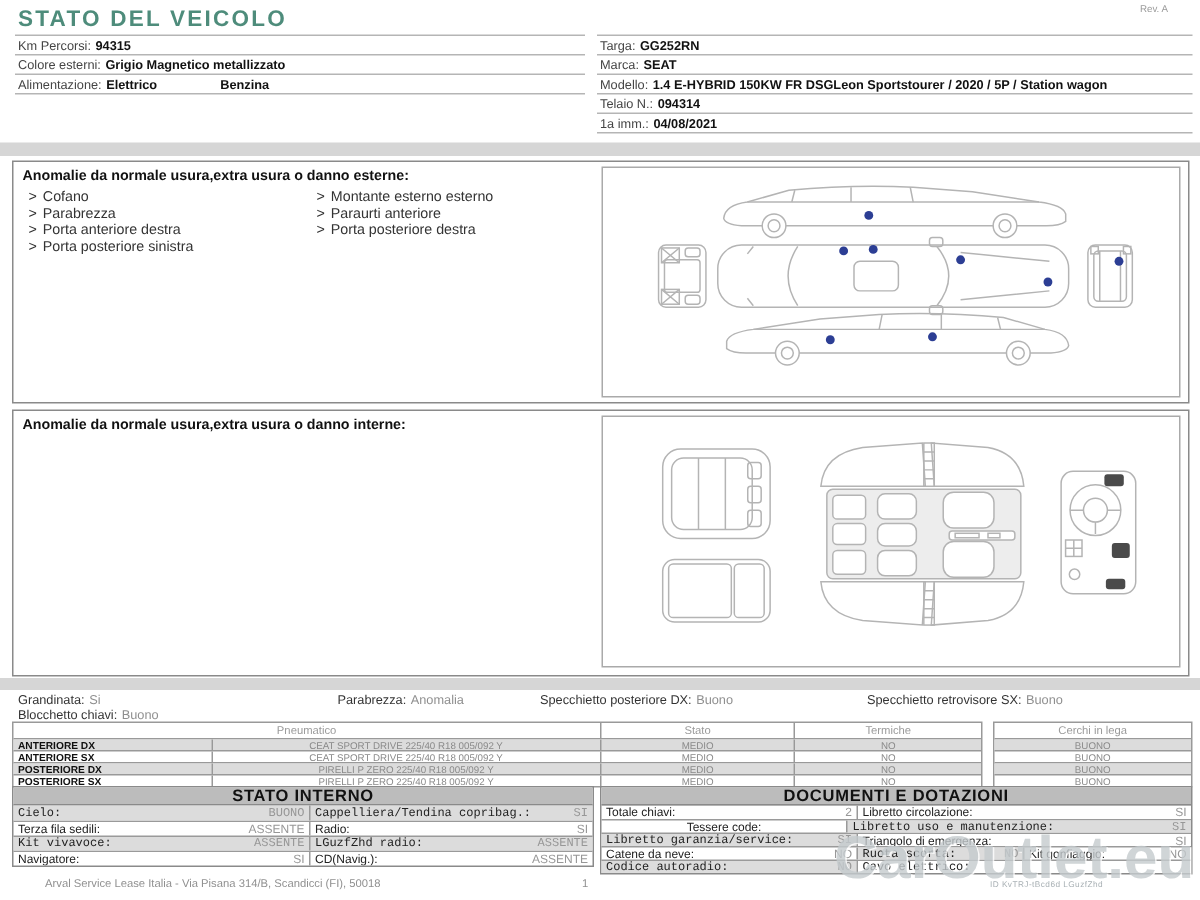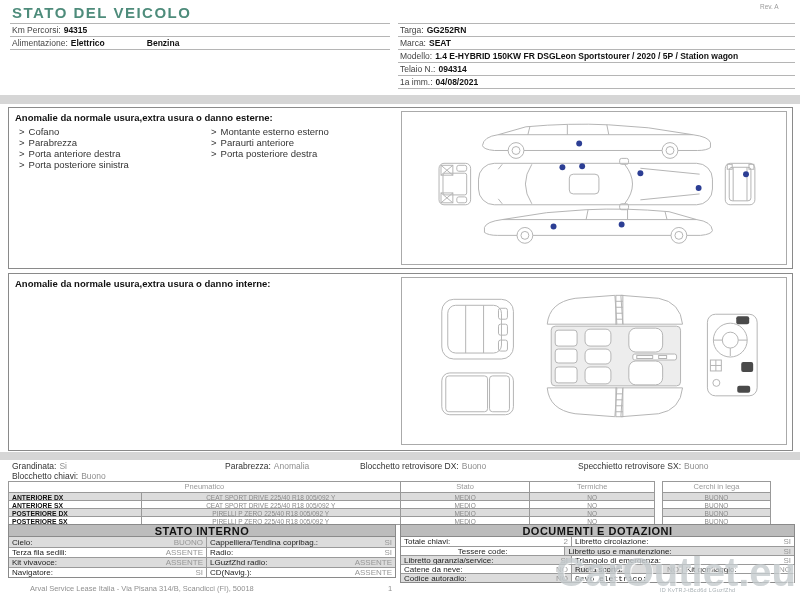--- a/index.html
+++ b/index.html
@@ -46,21 +46,21 @@
   #summary { position:absolute; left:0; top:461px; width:800px; font-size:8.5px; }
   .sum-item { position:absolute; white-space:nowrap; }
   .sum-item .lbl { color:#333; }
   .sum-item .val { color:#8f8f8f; }
   .sum-line2 { top:10px; }
 
   
   #tires { position:absolute; left:8px; top:481px; width:787px; height:42px; font-size:6.5px; }
   .t-box { position:absolute; top:0; border:1px solid #999; background:#fff; }
   #t-main { left:0; width:647px; }
-  #t-cerchi { left:654px; width:109px; }
+  #t-cerchi { left:654px; width:133px; }
   .t-hrow { display:flex; height:10px; align-items:center; }
   .t-h { color:#9a9a9a; font-size:7.5px; text-align:center; height:10px; line-height:10px; }
   .t-row { display:flex; height:8px; border-top:1px solid #999; }
   .t-cell { height:100%; line-height:7px; padding-top:1px; overflow:hidden; white-space:nowrap; }
   .t-pos { font-weight:bold; font-size:6.8px; padding-left:3px; color:#111; }
   .t-val { color:#8a8a8a; text-align:center; }
   .t-shade { background:#dcdcdc; }
   .t-bl { border-left:1px solid #999; }
 
   
@@ -70,39 +70,40 @@
   .b-header { background:#bcbcbc; border-bottom:1px solid #8a8a8a; text-align:center;
     font-weight:bold; font-size:11px; height:12px; line-height:12px; letter-spacing:.5px; color:#111; }
   .b-row { display:flex; border-top:1px solid #9a9a9a; }
   .b-row:first-of-type { border-top:none; }
   #stato-interno .b-row { height:10px; }
   #documenti .b-row { height:9px; }
   .b-cell { display:flex; justify-content:space-between; align-items:center; padding:0 3px; overflow:hidden; white-space:nowrap; }
   .b-cell + .b-cell { border-left:1px solid #9a9a9a; }
   .b-cell .lbl { color:#222; }
   .b-cell .val { color:#979797; }
-  .b-shade { background:#dcdcdc; }
+  .b-shade { background:#dcdcdc;font-family:Liberation Mono, monospace; }
 
   
   #footer-company { position:absolute; left:30px; top:584px; font-size:7.5px; color:#909090; }
   #footer-page { position:absolute; left:388px; top:584px; font-size:7.5px; color:#909090; }
   #watermark { position:absolute; left:556px; top:550px; width:260px; font-size:40px; font-weight:bold;
     color:#c5cbce; opacity:.8; letter-spacing:0px; text-shadow:1px 1px 0 #fff; }
   #watermark-id { position:absolute; left:660px; top:587px; font-size:5.5px; color:#a8b0b4; letter-spacing:.3px; }
 </style>
 </head>
 <body>
 
 <div class="page">
 
   <div class="page-title">STATO DEL VEICOLO</div>
   <div class="rev">Rev. A</div>
 
   <div id="info-left" class="info-table">
       <div class="info-row"><span class="lbl">Km Percorsi:</span><span class="val" style="margin-left: 3px;">94315</span></div>
+      <div class="info-row"><span class="lbl">Colore esterni:</span><span class="val" style="margin-left: 3px;">Grigio Magnetico metallizzato</span></div>
       <div class="info-row"><span class="lbl">Alimentazione:</span><span class="val" style="margin-left: 3px;">Elettrico</span><span class="val gap">Benzina</span></div>
     </div>
   <div id="info-right" class="info-table">
       <div class="info-row"><span class="lbl">Targa:</span><span class="val" style="margin-left: 3px;">GG252RN</span></div>
       <div class="info-row"><span class="lbl">Marca:</span><span class="val" style="margin-left: 3px;">SEAT</span></div>
       <div class="info-row"><span class="lbl">Modello:</span><span class="val" style="margin-left: 3px;">1.4 E-HYBRID 150KW FR DSGLeon Sportstourer / 2020 / 5P / Station wagon</span></div>
       <div class="info-row"><span class="lbl">Telaio N.:</span><span class="val" style="margin-left: 3px;">094314</span></div>
       <div class="info-row"><span class="lbl">1a imm.:</span><span class="val" style="margin-left: 3px;">04/08/2021</span></div>
     </div>
 
@@ -246,21 +247,21 @@
       </g>
       <g id="int-dots"></g>
     </svg>
   </div>
 
   <div id="band2" class="band"></div>
 
   <div id="summary">
       <span class="sum-item" style="left: 12px; top: 0px;"><span class="lbl">Grandinata:</span><span class="val" style="margin-left: 3px;">Si</span></span>
       <span class="sum-item" style="left: 225px; top: 0px;"><span class="lbl">Parabrezza:</span><span class="val" style="margin-left: 3px;">Anomalia</span></span>
-      <span class="sum-item" style="left: 360px; top: 0px;"><span class="lbl">Blocchetto retrovisore DX:</span><span class="val" style="margin-left: 3px;">Buono</span></span>
+      <span class="sum-item" style="left: 360px; top: 0px;"><span class="lbl">Specchietto posteriore DX:</span><span class="val" style="margin-left: 3px;">Buono</span></span>
       <span class="sum-item" style="left: 578px; top: 0px;"><span class="lbl">Specchietto retrovisore SX:</span><span class="val" style="margin-left: 3px;">Buono</span></span>
       <span class="sum-item sum-line2" style="left: 12px; top: 10px;"><span class="lbl">Blocchetto chiavi:</span><span class="val" style="margin-left: 3px;">Buono</span></span>
     </div>
 
   <div id="tires">
     <div id="t-main" class="t-box">
         <div class="t-hrow">
           <div class="t-h" style="width: 392px;">Pneumatico</div>
           <div class="t-h t-bl" style="width: 130px;">Stato</div>
           <div class="t-h t-bl" style="width: 125px;">Termiche</div>

